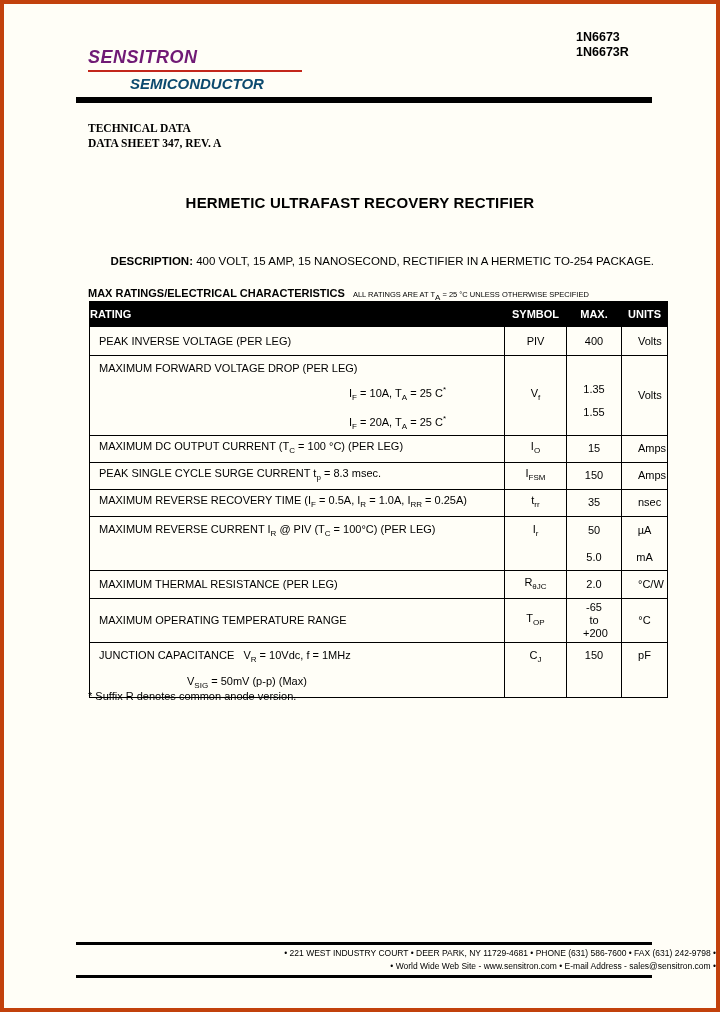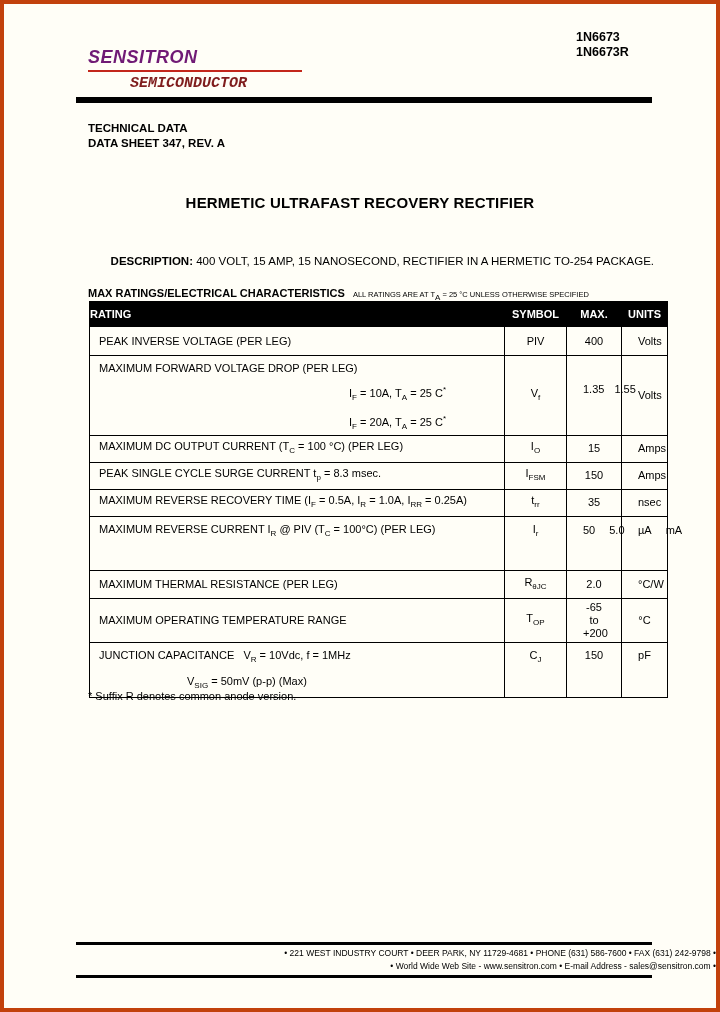--- a/index.html
+++ b/index.html
@@ -9,36 +9,36 @@
     background:#fffef7;color:#000;overflow:hidden;
     border:4px solid #c2410c;box-sizing:border-box;
   }
   
   .part-numbers{position:absolute;top:26px;left:572px;font-weight:bold;font-size:12.5px;line-height:15px;}
   .logo{position:absolute;top:43px;left:84px;font-style:italic;font-weight:bold;}
   .logo-name{font-size:18px;letter-spacing:.5px;display:block;}
   .logo-underline{width:214px;height:2px;margin-top:2px;}
   .logo-sub{font-size:15px;display:block;margin-left:42px;margin-top:3px;}
   .header-rule{position:absolute;top:93px;left:72px;width:576px;height:6px;background:#000;}
-  .tech-block{position:absolute;top:117px;left:84px;font-weight:bold;font-size:11.5px;line-height:15px;}
+  .tech-block{position:absolute;top:117px;left:84px;font-weight:bold;font-size:11.5px;line-height:15px;font-family:Liberation Serif, serif;}
   .doc-title{position:absolute;top:190px;left:0;width:100%;text-align:center;font-weight:bold;font-size:15px;letter-spacing:.2px;}
   .description{position:absolute;top:251px;left:84px;width:566px;font-size:11.5px;text-align:right;}
   .description b{font-weight:bold;}
   .ratings-heading{position:absolute;top:283px;left:84px;font-size:11px;font-weight:bold;white-space:nowrap;}
   .ratings-note{font-size:7.5px;font-weight:normal;margin-left:8px;}
   
   .ratings-table{position:absolute;top:297px;left:85px;width:578px;border-collapse:collapse;table-layout:fixed;font-size:11px;line-height:13px;}
   .ratings-table th{background:#000;color:#fff;font-size:11px;font-weight:bold;border:1px solid #000;height:24px;text-align:center;padding:0;}
   .ratings-table th.h-rating{text-align:left;}
   .ratings-table td{border:1px solid #000;padding:2px 16px;vertical-align:middle;}
   td.rating{text-align:left;padding-left:9px;}
   td.c{text-align:center;}
   td.top{vertical-align:top;padding-top:6px;}
   .cond{text-align:right;padding-right:42px;margin-top:8px;}
-  .vstack{display:flex;flex-direction:row;align-items:center;}
+  .vstack{display:flex;flex-direction:column;align-items:center;}
   tr.r2 .vstack{margin-top:21px;gap:10px;}
   tr.r6 .vstack{margin-top:1px;gap:14px;text-align:right;}
   tr.r9 .line2{margin-left:88px;margin-top:9px;}
   tr.r1{height:29px} tr.r2{height:69px} tr.r3{height:27px} tr.r4{height:27px}
   tr.r5{height:27px} tr.r6{height:54px} tr.r7{height:28px} tr.r8{height:42px} tr.r9{height:55px}
   sub,sup{font-size:8px;}
   .footnote{position:absolute;top:686px;left:84px;font-size:11px;}
   
   .footer-rule{position:absolute;left:72px;width:576px;height:3px;background:#000;}
   .fr-top{top:938px;} .fr-bottom{top:971px;}
@@ -51,21 +51,21 @@
 <div class="page">
 
   <div class="part-numbers">
     <div>1N6673</div>
     <div>1N6673R</div>
   </div>
 
   <div class="logo" style="color: rgb(195, 39, 27);">
     <span class="logo-name" style="color: #701a75;">SENSITRON</span>
     <div class="logo-underline" style="background: rgb(195, 39, 27);"></div>
-    <span class="logo-sub" style="color: #7f1d1d; font-family: Liberation Mono, monospace;">SEMICONDUCTOR</span>
+    <span class="logo-sub" style="color: #0c4a6e;">SEMICONDUCTOR</span>
   </div>
 
   <div class="header-rule"></div>
 
   <div class="tech-block">
     <div>TECHNICAL DATA</div>
     <div>DATA SHEET 347, REV. A</div>
   </div>
 
   <div class="doc-title">HERMETIC ULTRAFAST RECOVERY RECTIFIER</div>

